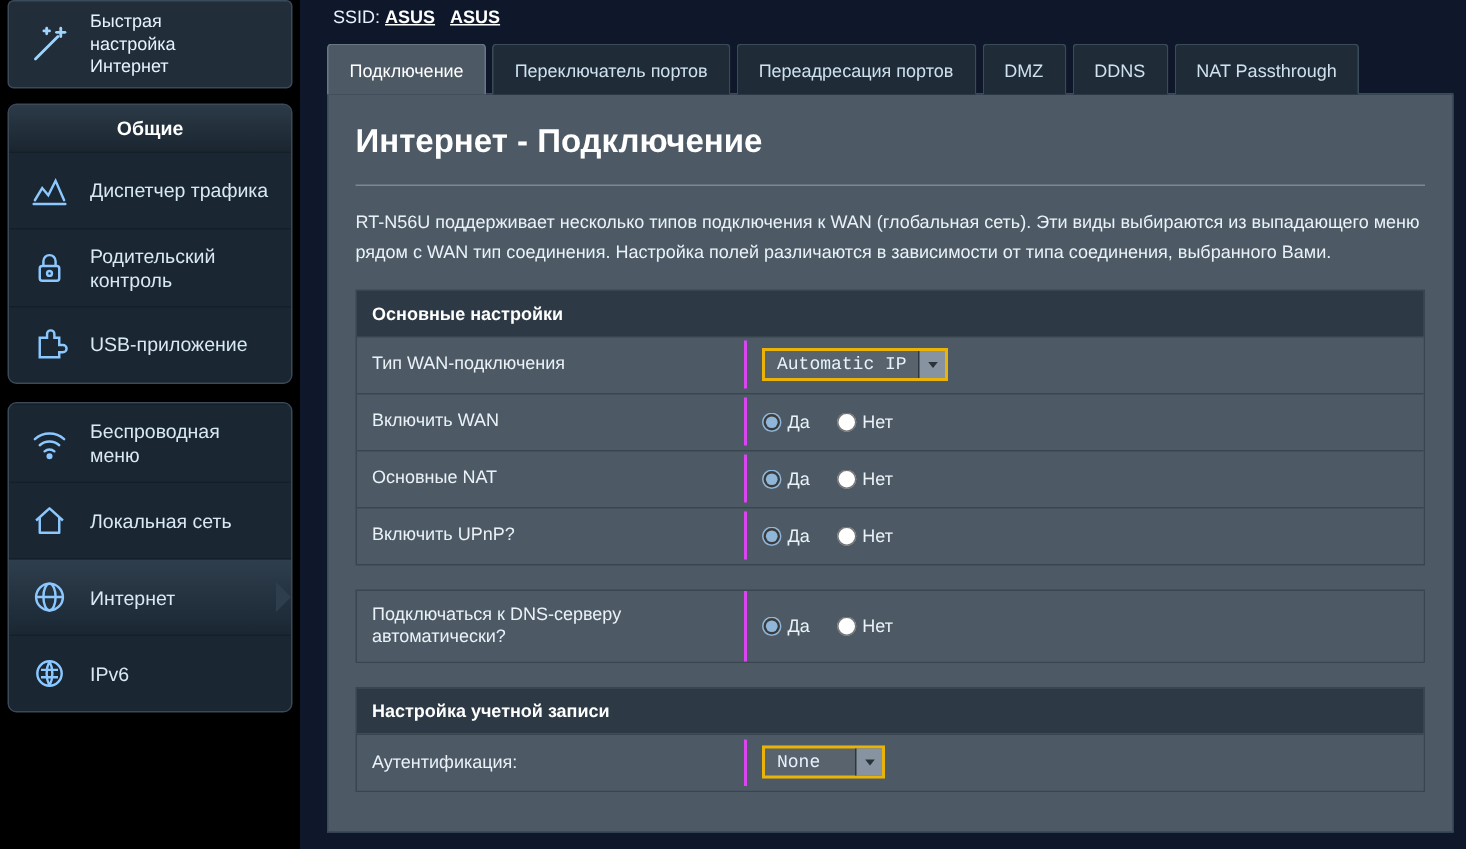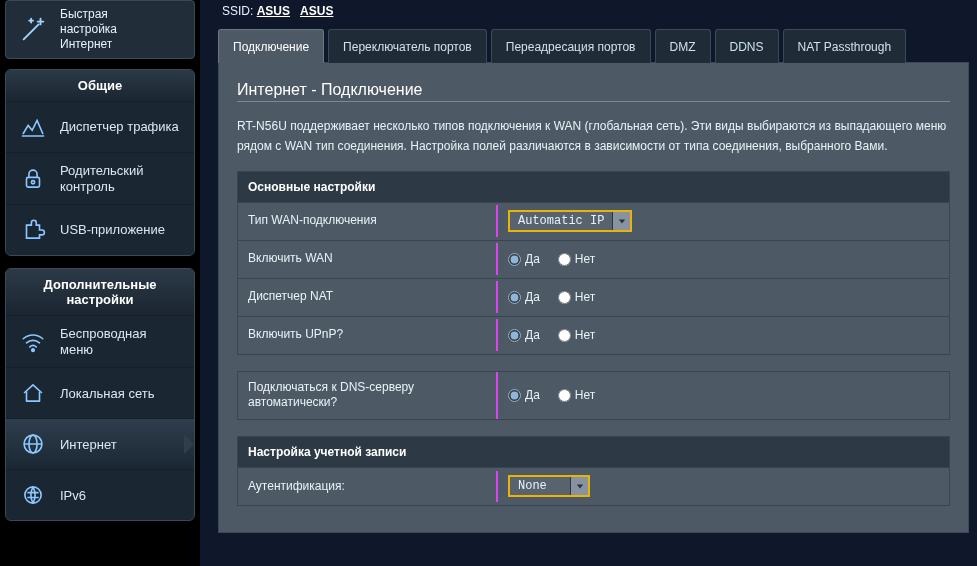--- a/index.html
+++ b/index.html
@@ -119,25 +119,25 @@
     border-color: #697785;
   }
 
   .panel {
     border: 1px solid #3a4a58;
     border-top: none;
     background: #4d5a66;
     padding: 18px 18px 10px 18px;
   }
   .page-title {
-    font-size: 16px;
-    font-weight: normal;
+    font-size: 22px;
+    font-weight: bold;
     color: #fff;
     border-bottom: 1px solid #7c8893;
-    padding-bottom: 2px;
+    padding-bottom: 16px;
     margin-bottom: 14px;
   }
   .page-desc {
     font-size: 12px;
     line-height: 1.7;
     color: #eaf2f8;
     margin-bottom: 14px;
   }
 
   .section {
@@ -260,21 +260,20 @@
         <span class="nav-icon">
           <svg viewBox="0 0 32 32" width="26" height="26">
               <path stroke="#8cc8ff" stroke-width="2" fill="none" d="M8 10 h6 v-3 a3 3 0 0 1 6 0 v3 h4 v6 h3 a3 3 0 0 1 0 6 h-3 v4 h-16 z"></path>
             </svg>
         </span>
         <span class="nav-label">USB-приложение</span>
       </div>
     </div>
 
     <div class="group">
-      <div class="group-header">Дополнительные настройки</div>
 
       <div class="nav-item">
         <span class="nav-icon">
           <svg viewBox="0 0 32 32" width="26" height="26">
               <g stroke="#8cc8ff" stroke-width="2" fill="none" stroke-linecap="round">
                 <path d="M4 12 a18 18 0 0 1 24 0"></path>
                 <path d="M8 17 a12 12 0 0 1 16 0"></path>
                 <path d="M12 22 a6 6 0 0 1 8 0"></path>
                 <circle cx="16" cy="26" r="1.5" fill="#8cc8ff"></circle>
               </g>
@@ -374,21 +373,21 @@
                 </label>
               <label>
                   <input type="radio" name="wan" style="">
                   <span>Нет</span>
                 </label>
             </div>
           </div>
         </div>
 
         <div class="form-row">
-          <div class="cell-label">Диспетчер NAT</div>
+          <div class="cell-label">Основные NAT</div>
           <div class="cell-input">
             <div class="radio-group">
               <label>
                   <input type="radio" name="nat" checked="" style="">
                   <span>Да</span>
                 </label>
               <label>
                   <input type="radio" name="nat" style="">
                   <span>Нет</span>
                 </label>

